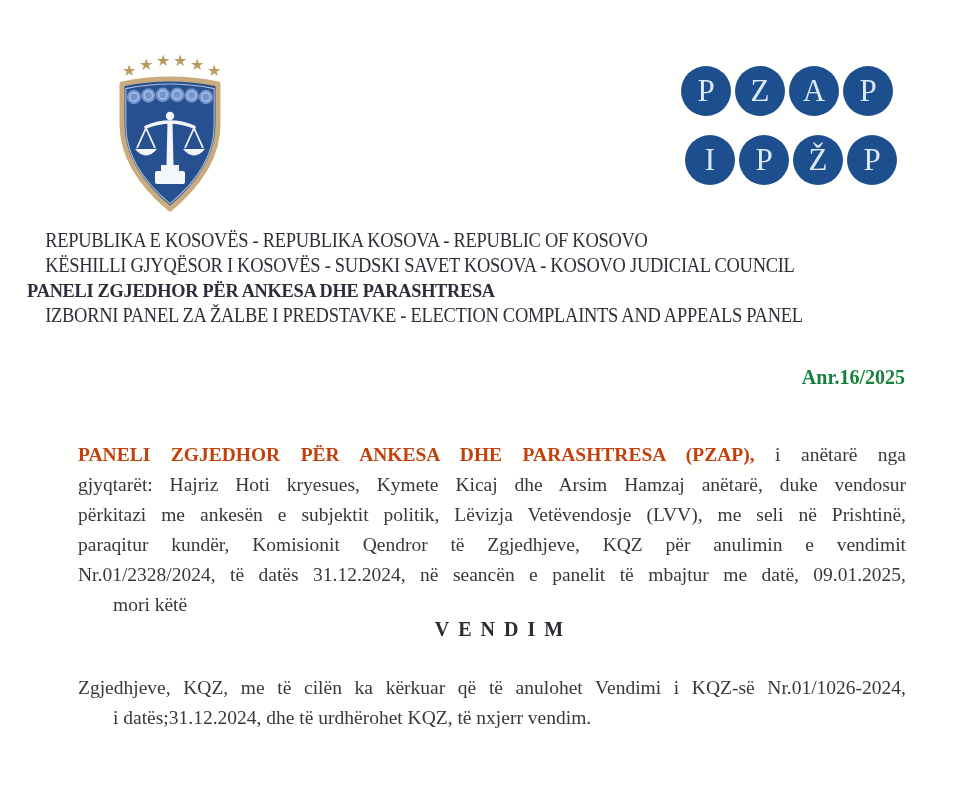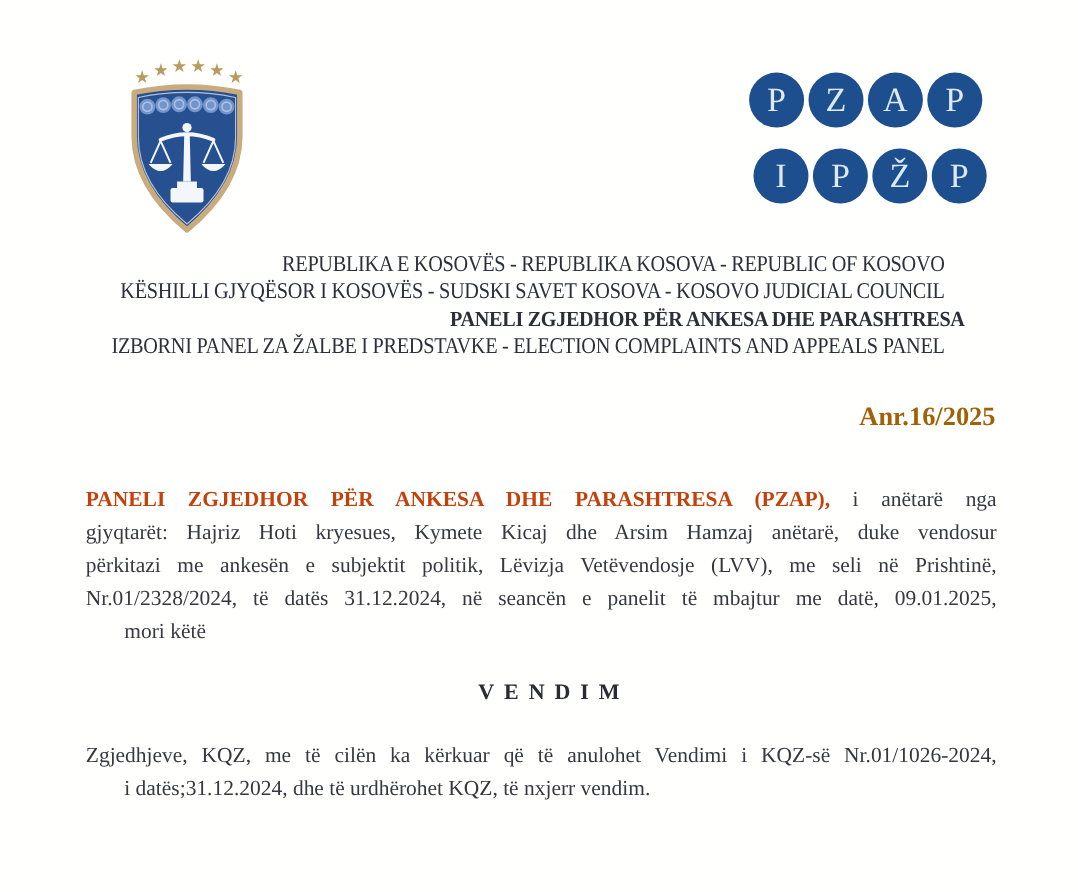--- a/index.html
+++ b/index.html
@@ -20,27 +20,27 @@
   .org-logo{position:absolute;left:681px;top:66px;width:222px;}
   .logo-row{display:flex;gap:4px;margin-bottom:19px;}
   .logo-row.second{margin-left:4px;margin-bottom:0;}
   .logo-circle{
     width:50px;height:50px;border-radius:50%;background:#1d4e8e;
     color:#dce9f7;font-size:31px;line-height:50px;text-align:center;
     font-family:"Liberation Serif",serif;
   }
 
   
-  .header-block{position:absolute;left:0;top:228px;width:904px;text-align:right;}
+  .header-block{position:absolute;left:0;top:228px;width:904px;text-align:left;}
   .hline{font-size:20.5px;line-height:25px;letter-spacing:-0.3px;
          transform:scaleX(0.90);transform-origin:50% 50%;color:#2c2e3a;white-space:nowrap;}
   .hline.bold{font-weight:700;font-size:19.5px;transform:scaleX(0.94);}
 
   
-  .case-number{position:absolute;top:366px;right:75px;font-weight:700;font-size:24px;color:#a16207;}
+  .case-number{position:absolute;top:366px;right:75px;font-weight:700;font-size:20px;color:#15803d;}
 
   
   .para{position:absolute;left:78px;width:828px;font-size:19.5px;color:#36373f;}
   .para1{top:440px;}
   .para2{top:673px;}
   .bline{height:30px;line-height:30px;text-align:justify;text-align-last:justify;white-space:normal;}
   .bline.last{text-align:left;text-align-last:left;margin-left:35px;}
   .bline b{font-weight:700;color:#c2410c;}
 
   .decision-heading{
@@ -116,20 +116,21 @@
     <div class="hline bold">PANELI ZGJEDHOR PËR ANKESA DHE PARASHTRESA</div>
     <div class="hline">IZBORNI PANEL ZA ŽALBE I PREDSTAVKE - ELECTION COMPLAINTS AND APPEALS PANEL</div>
   </div>
 
   <div class="case-number">Anr.16/2025</div>
 
   <div class="para para1">
     <div class="bline"><b>PANELI ZGJEDHOR PËR ANKESA DHE PARASHTRESA (PZAP),</b><span> i anëtarë nga</span></div>
     <div class="bline"><span>gjyqtarët: Hajriz Hoti kryesues, Kymete Kicaj dhe Arsim Hamzaj anëtarë, duke vendosur</span></div>
     <div class="bline"><span>përkitazi me ankesën e subjektit politik, Lëvizja Vetëvendosje (LVV), me seli në Prishtinë,</span></div>
+    <div class="bline"><span>paraqitur kundër, Komisionit Qendror të Zgjedhjeve, KQZ  për anulimin e vendimit</span></div>
     <div class="bline"><span>Nr.01/2328/2024, të datës 31.12.2024, në seancën e panelit të mbajtur me datë, 09.01.2025,</span></div>
     <div class="bline last"><span>mori këtë</span></div>
   </div>
 
   <div class="decision-heading">VENDIM</div>
 
   <div class="para para2">
     <div class="bline"><span>Zgjedhjeve, KQZ, me të cilën ka kërkuar që të anulohet Vendimi i KQZ-së Nr.01/1026-2024,</span></div>
     <div class="bline last"><span>i datës;31.12.2024, dhe të urdhërohet KQZ, të nxjerr vendim.</span></div>
   </div>

